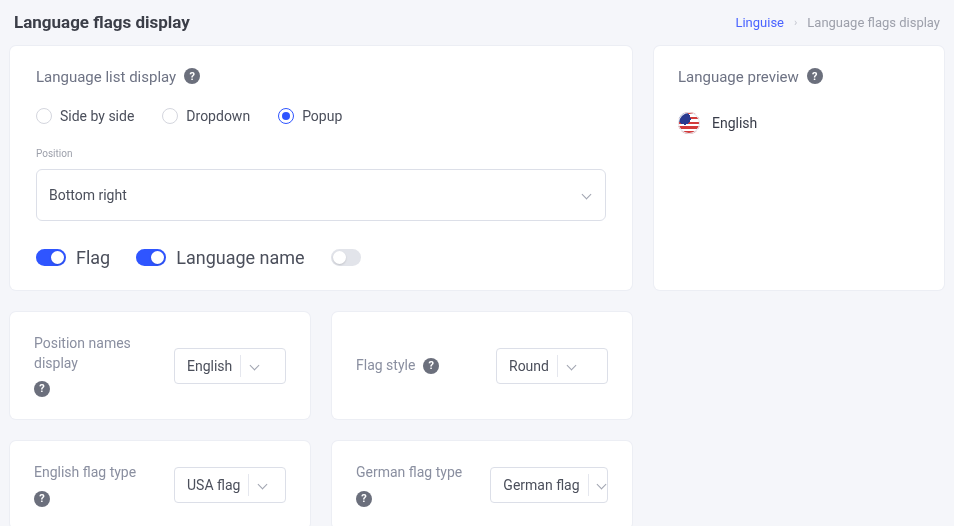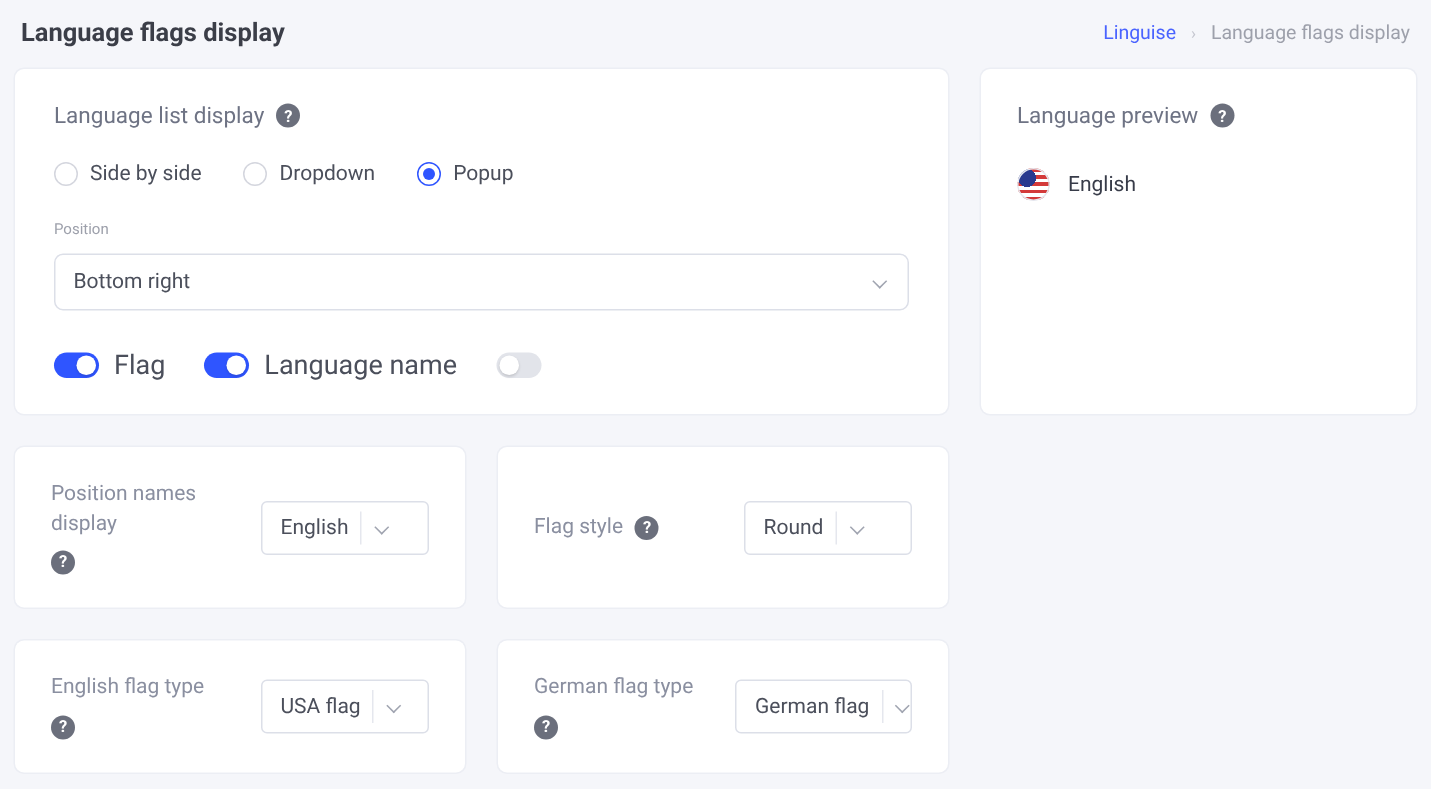--- a/index.html
+++ b/index.html
@@ -49,21 +49,21 @@
     background: #ffffff;
     border-radius: 6px;
     padding: 22px 26px;
     box-shadow: 0 0 0 1px #eceef4;
   }
   .span2 { grid-column: 1 / span 2; }
   .section-title {
     font-size: 15px;
     color: #6e7384;
     display: flex;
-    align-items: center;
+    align-items: flex-start;
     gap: 8px;
   }
   .help-icon {
     display: inline-flex;
     align-items: center;
     justify-content: center;
     width: 16px; height: 16px;
     border-radius: 50%;
     background: #6b6f7c;
     color: #fff;
@@ -105,21 +105,21 @@
   .field-label {
     margin-top: 24px;
     font-size: 10px;
     color: #9da0ab;
     display: block;
   }
   .select {
     margin-top: 10px;
     border: 1px solid #dcdfe8;
     border-radius: 6px;
-    height: 38px;
+    height: 52px;
     display: flex;
     align-items: center;
     justify-content: space-between;
     padding: 0 12px;
     background: #fff;
     cursor: pointer;
   }
   .select .value { color: #4b4f5b; }
   .chevron-down {
     width: 12px; height: 12px;

